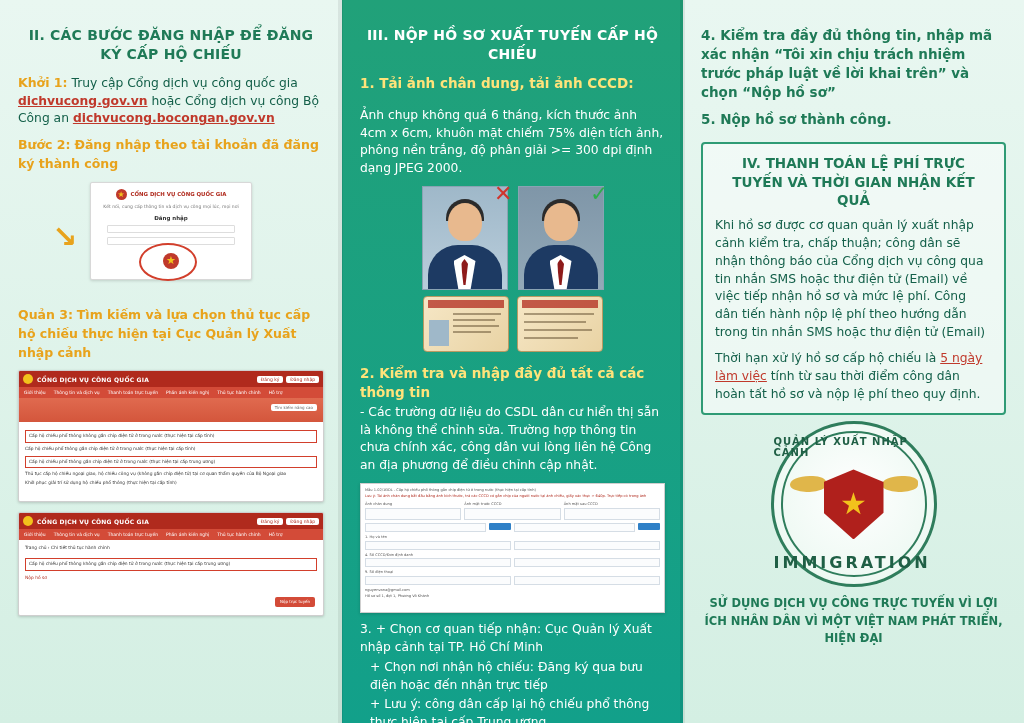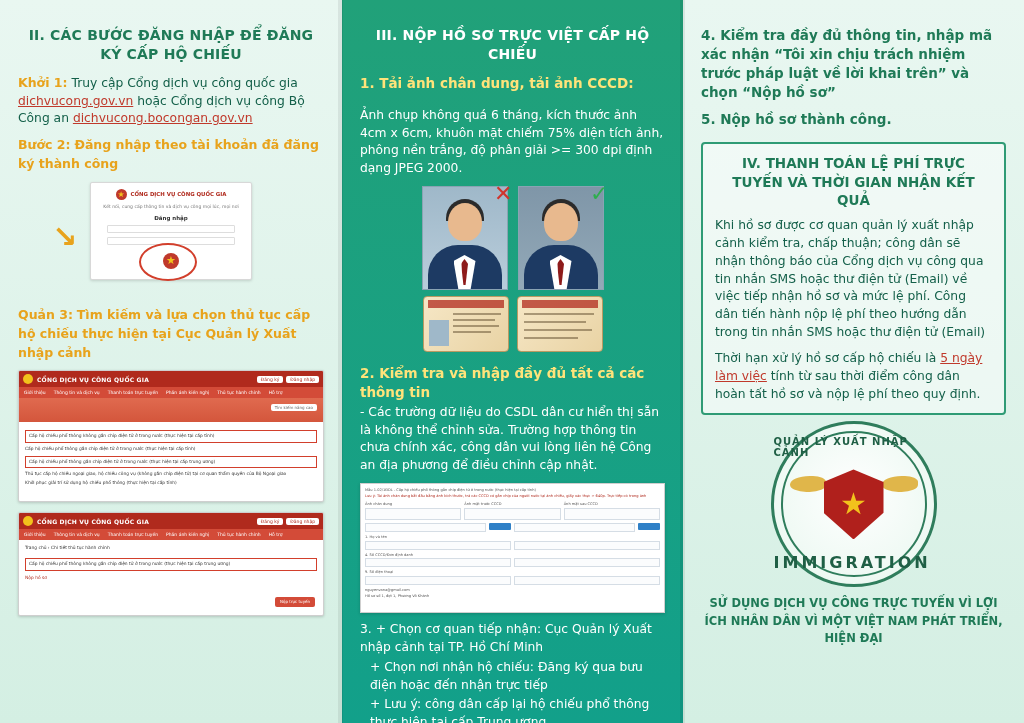--- a/index.html
+++ b/index.html
@@ -33,21 +33,21 @@
 
   h2.sec{
     color:#1f7a57;font-size:14px;font-weight:bold;text-align:center;
     line-height:1.35;margin:0 0 10px 0;letter-spacing:.2px;
   }
   .col-2 h2.sec{color:#ffffff;}
   .inner{padding:26px 18px 0 18px;}
   .step-lbl{color:#e8a31c;font-weight:bold;font-size:12.5px;}
   .body-txt{font-size:12.3px;color:#14604a;line-height:1.45;}
   .col-2 .body-txt{color:#ffffff;}
-  .link{color:#c0392b;text-decoration:underline;font-weight:normal;}
+  .link{color:#c0392b;text-decoration:underline;font-weight:bold;}
   .col-1 p{margin:6px 0 8px 0;}
   .num-head{color:#ffe37a;font-weight:bold;font-size:13.5px;line-height:1.4;}
   .col-3 .num-head{color:#1f7a57;}
 
   
   .shot{
     background:#fff;border:1px solid #cfcfcf;border-radius:2px;
     box-shadow:0 1px 3px rgba(0,0,0,.18);
     position:relative;overflow:hidden;
   }
@@ -247,21 +247,21 @@
           <div style="margin-top:4px;color:#b02a1d;">Nộp hồ sơ</div>
           <div style="position:absolute;right:8px;bottom:8px;background:#d34b38;color:#fff;font-size:4px;padding:2px 5px;border-radius:2px;">Nộp trực tuyến</div>
         </div>
       </div>
 
     </div>
   </div>
 
   <div class="col col-2">
     <div class="inner">
-      <h2 class="sec">III. NỘP HỒ SƠ TRỰC VIỆT CẤP HỘ CHIẾU</h2>
+      <h2 class="sec">III. NỘP HỒ SƠ XUẤT TUYẾN CẤP HỘ CHIẾU</h2>
 
       <div class="num-head">1. Tải ảnh chân dung, tải ảnh CCCD:</div>
       <div class="body-txt" style="margin-top:14px">Ảnh chụp không quá 6 tháng, kích thước ảnh 4cm x 6cm, khuôn mặt chiếm 75% diện tích ảnh, phông nền trắng, độ phân giải &gt;= 300 dpi định dạng JPEG 2000.</div>
 
       <div class="photos">
         <div class="photo">
           <div class="body"></div>
             <div class="hair"></div>
             <div class="head"></div>
           <div class="shirt"></div>

